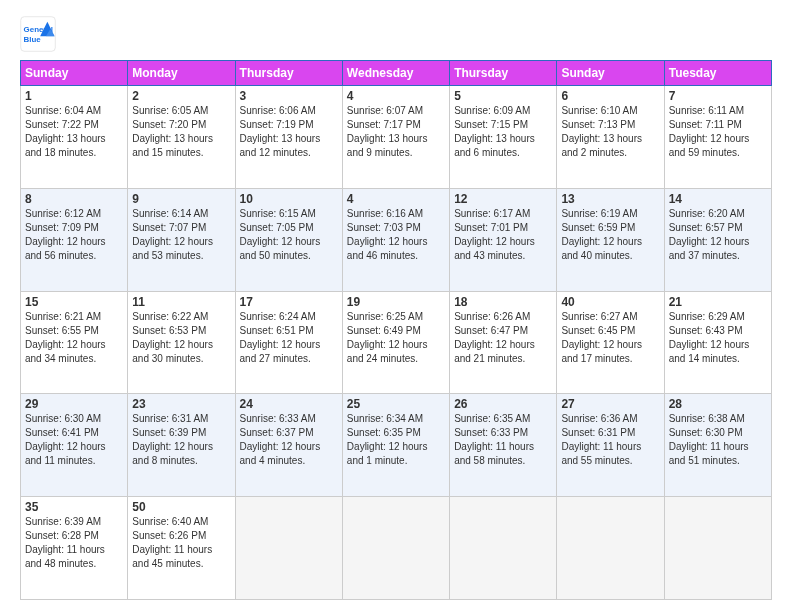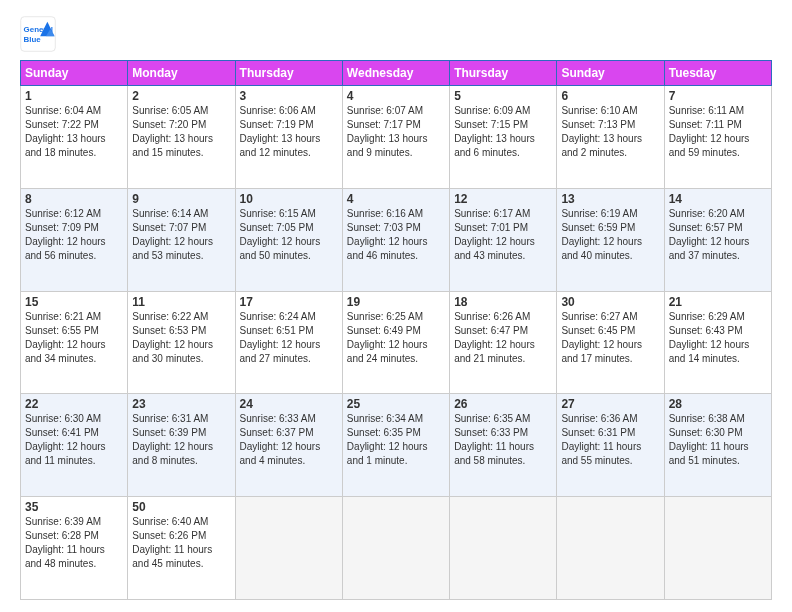--- a/index.html
+++ b/index.html
@@ -191,31 +191,31 @@
           </td>
           <td>
             <span class="day-num">19</span>
             <div class="cell-text">Sunrise: 6:25 AM<br>Sunset: 6:49 PM<br>Daylight: 12 hours<br>and 24 minutes.</div>
           </td>
           <td>
             <span class="day-num">18</span>
             <div class="cell-text">Sunrise: 6:26 AM<br>Sunset: 6:47 PM<br>Daylight: 12 hours<br>and 21 minutes.</div>
           </td>
           <td>
-            <span class="day-num">30</span>
+            <span class="day-num">40</span>
             <div class="cell-text">Sunrise: 6:27 AM<br>Sunset: 6:45 PM<br>Daylight: 12 hours<br>and 17 minutes.</div>
           </td>
           <td>
             <span class="day-num">21</span>
             <div class="cell-text">Sunrise: 6:29 AM<br>Sunset: 6:43 PM<br>Daylight: 12 hours<br>and 14 minutes.</div>
           </td>
         </tr>
         <tr class="row-alt">
           <td>
-            <span class="day-num">22</span>
+            <span class="day-num">29</span>
             <div class="cell-text">Sunrise: 6:30 AM<br>Sunset: 6:41 PM<br>Daylight: 12 hours<br>and 11 minutes.</div>
           </td>
           <td>
             <span class="day-num">23</span>
             <div class="cell-text">Sunrise: 6:31 AM<br>Sunset: 6:39 PM<br>Daylight: 12 hours<br>and 8 minutes.</div>
           </td>
           <td>
             <span class="day-num">24</span>
             <div class="cell-text">Sunrise: 6:33 AM<br>Sunset: 6:37 PM<br>Daylight: 12 hours<br>and 4 minutes.</div>
           </td>

